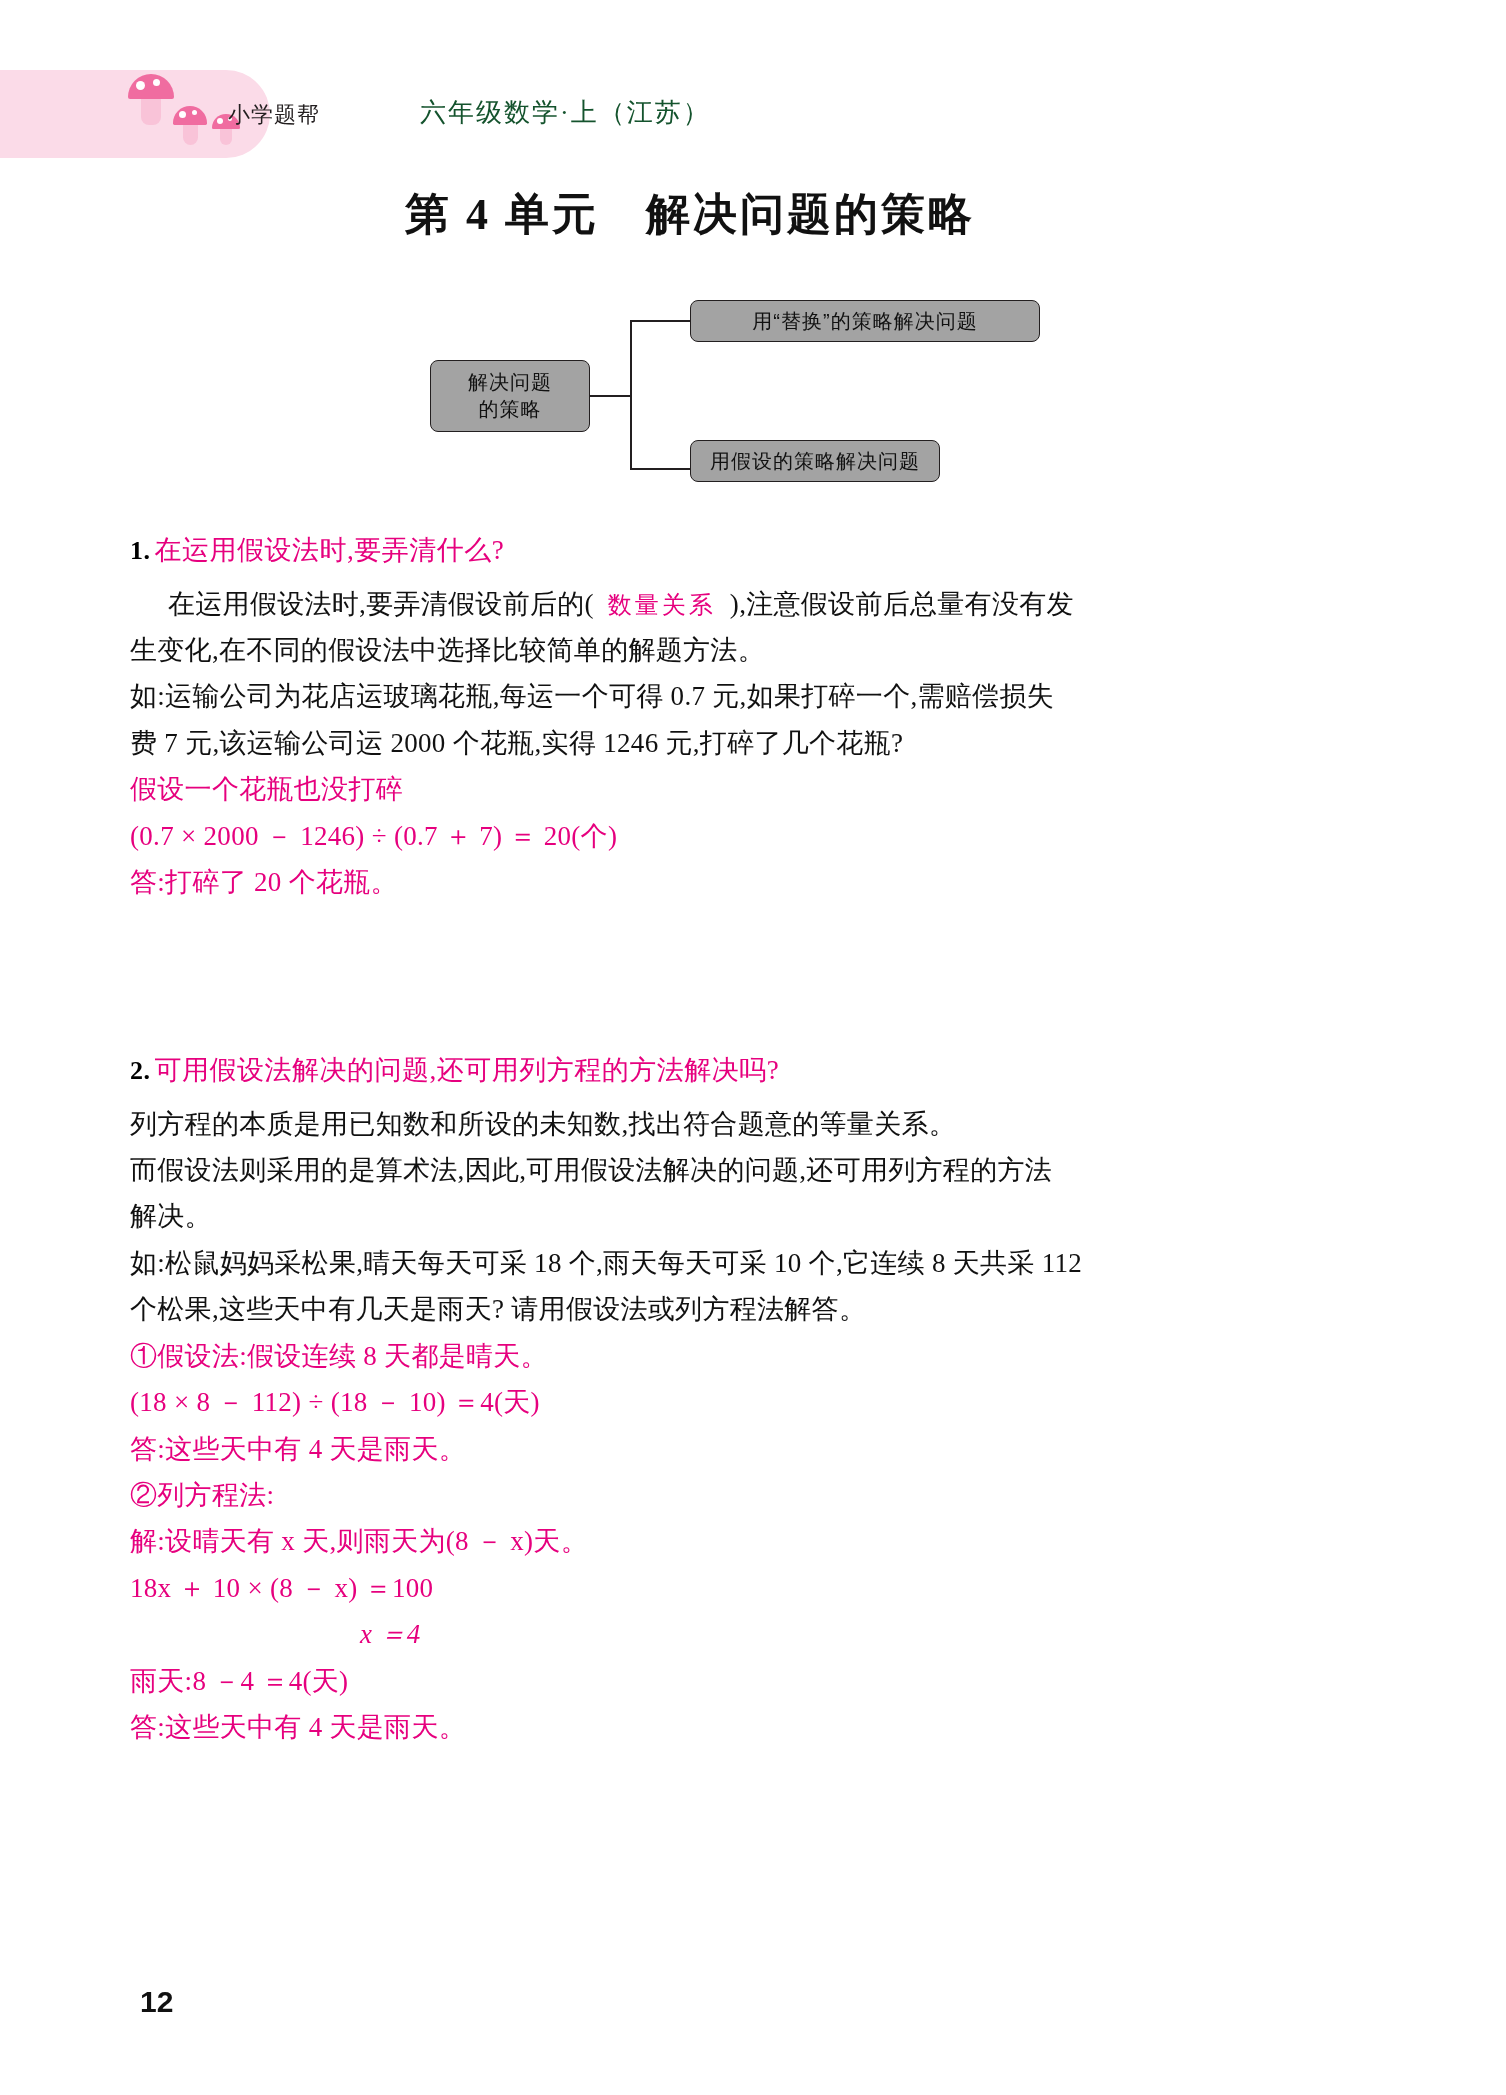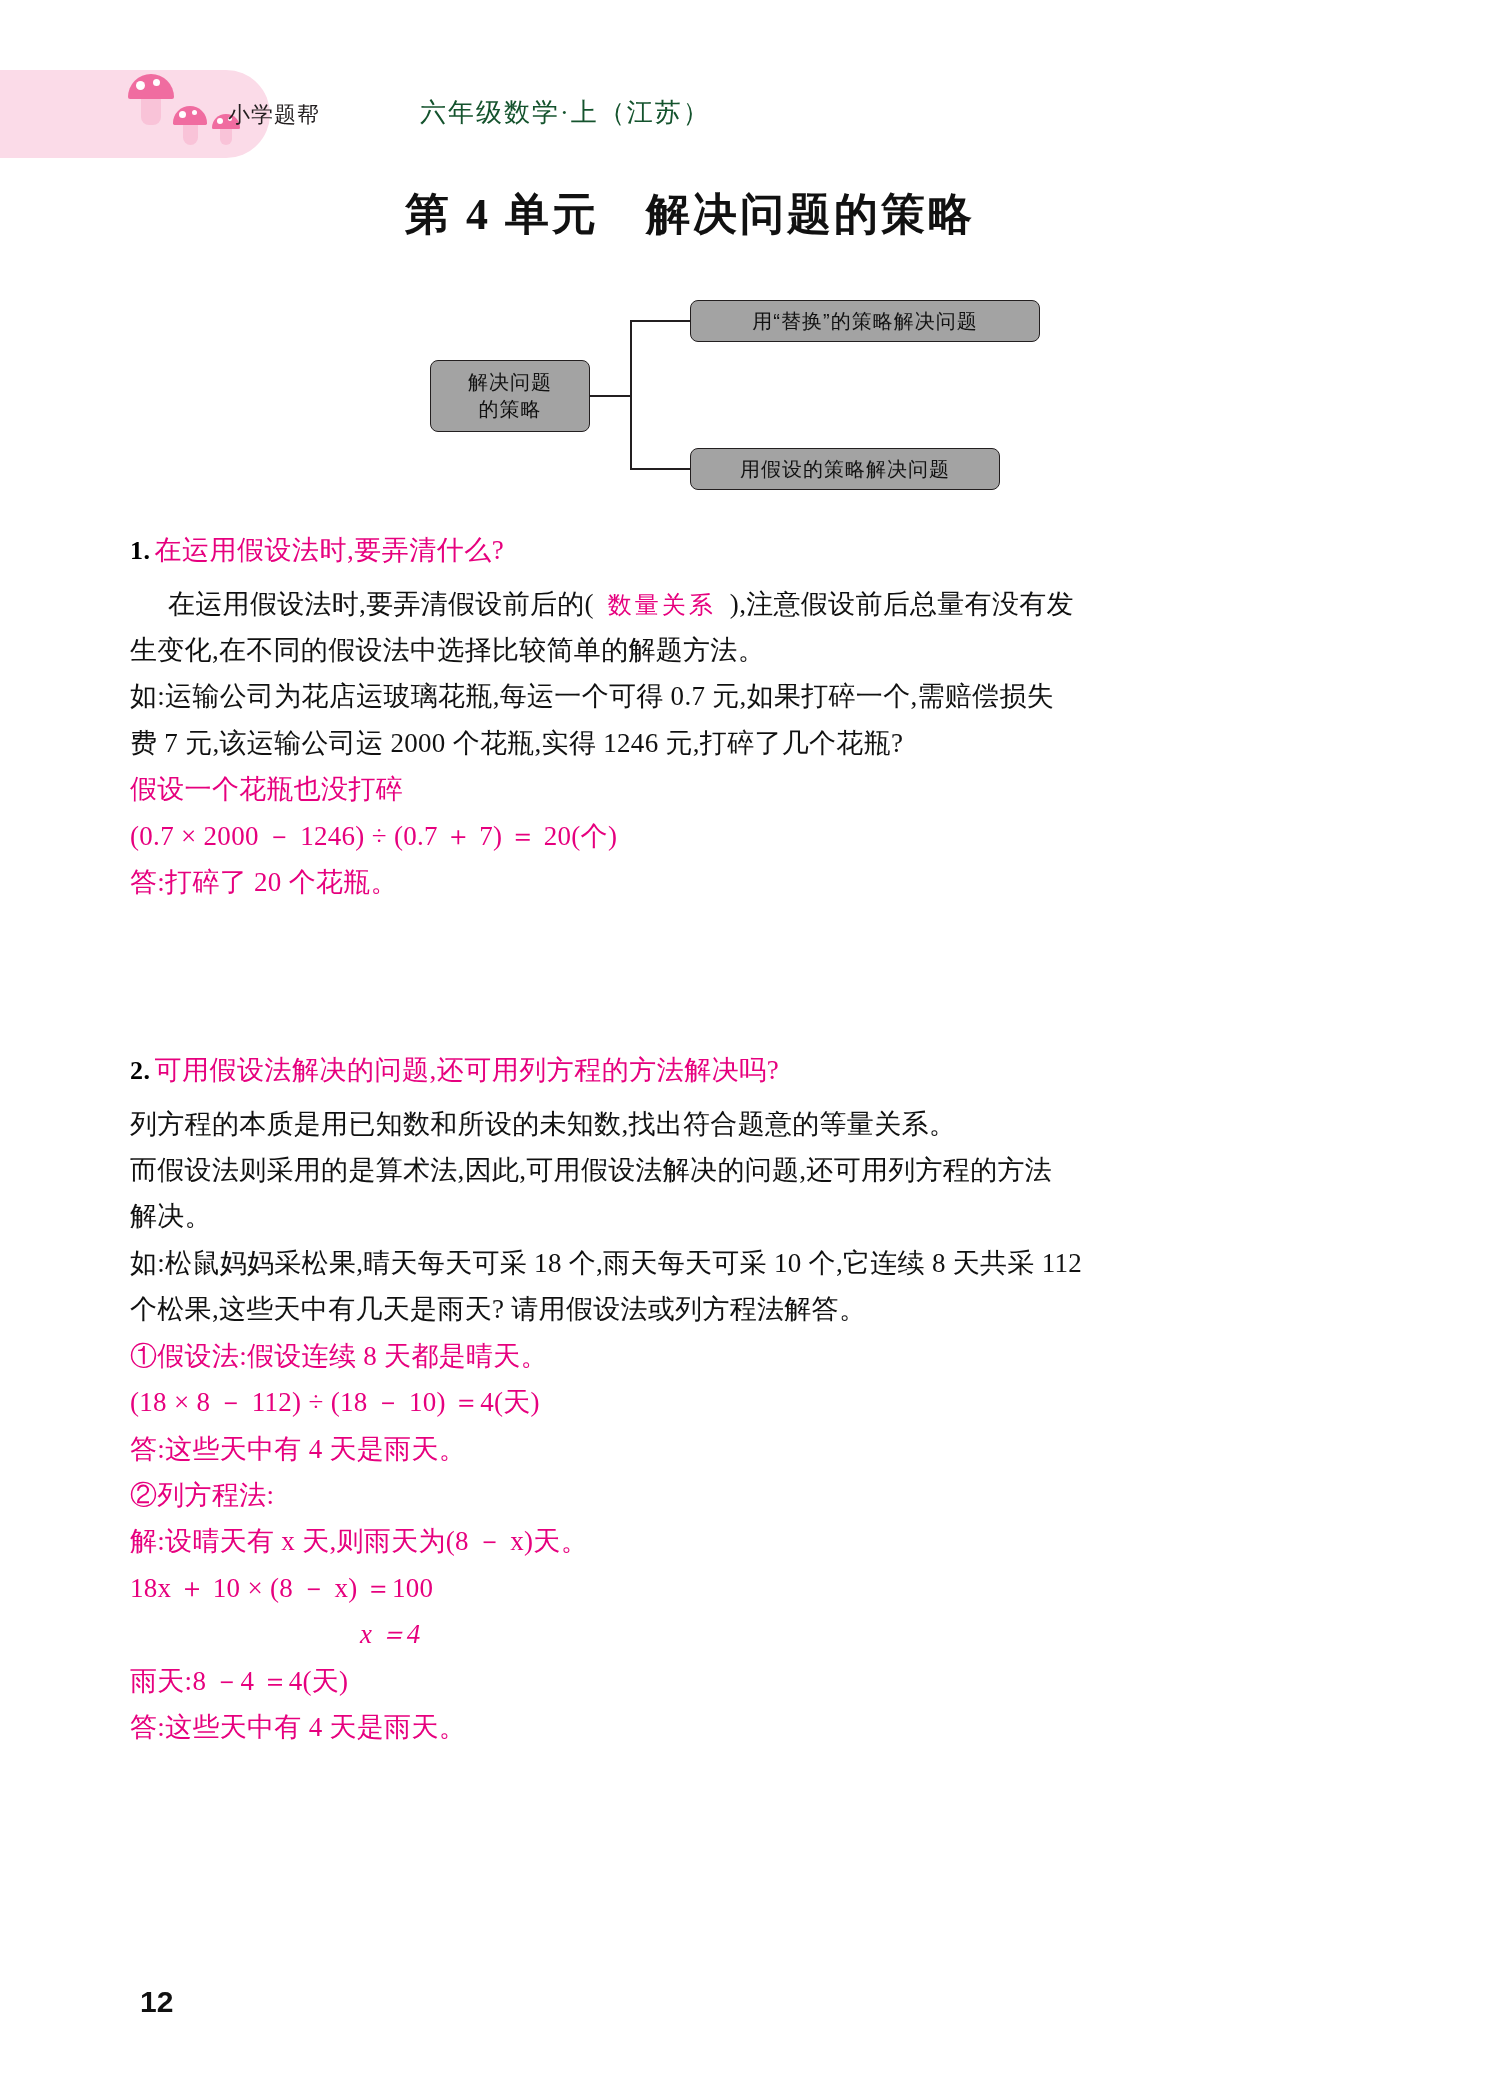--- a/index.html
+++ b/index.html
@@ -141,22 +141,22 @@
     flex-direction: column;
   }
   .node-a {
     left: 260px;
     top: 0px;
     width: 350px;
     height: 42px;
   }
   .node-b {
     left: 260px;
-    top: 148px;
-    width: 310px;
+    top: 140px;
+    width: 250px;
     height: 42px;
   }
   .mm-line {
     position: absolute;
     background: #231f20;
   }
   .mm-h-root { left: 160px; top: 95px; width: 42px; height: 2px; }
   .mm-v { left: 200px; top: 21px; width: 2px; height: 148px; }
   .mm-h-a { left: 200px; top: 20px; width: 60px; height: 2px; }
   .mm-h-b { left: 200px; top: 168px; width: 60px; height: 2px; }

